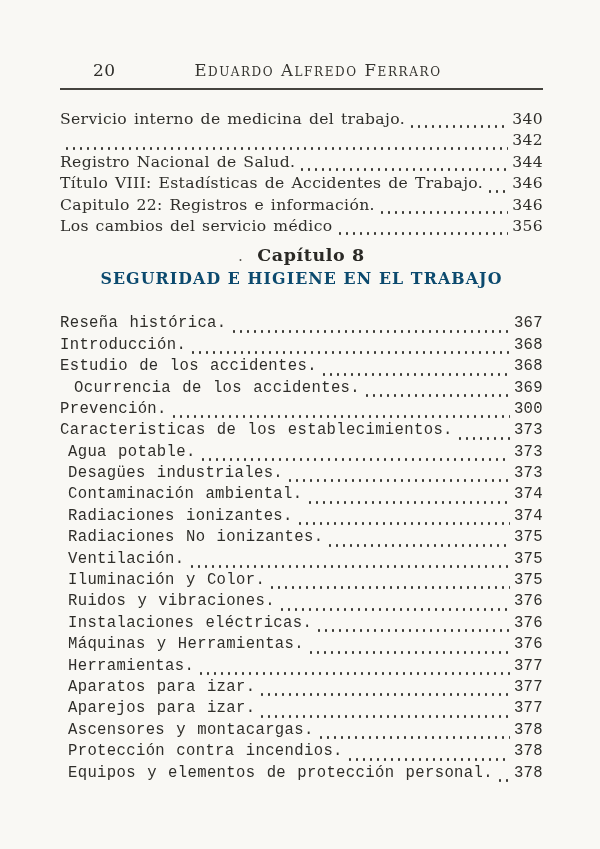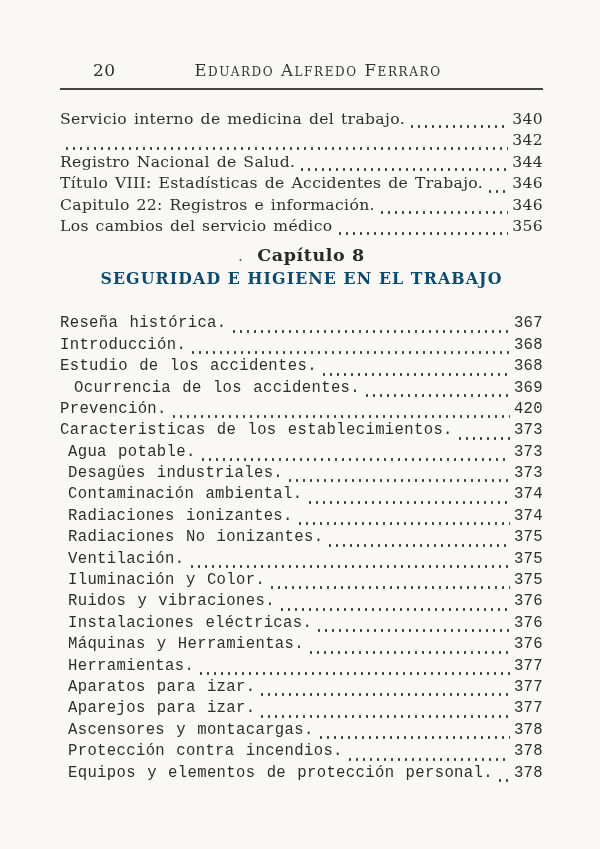--- a/index.html
+++ b/index.html
@@ -182,21 +182,21 @@
         <span class="toc-page">368</span>
       </div>
       <div class="toc-row indent2">
         <span class="toc-label">Ocurrencia de los accidentes.</span>
         <span class="toc-leader"></span>
         <span class="toc-page">369</span>
       </div>
       <div class="toc-row indent0">
         <span class="toc-label">Prevención.</span>
         <span class="toc-leader"></span>
-        <span class="toc-page">420</span>
+        <span class="toc-page">300</span>
       </div>
       <div class="toc-row indent0">
         <span class="toc-label">Caracteristicas de los establecimientos.</span>
         <span class="toc-leader"></span>
         <span class="toc-page">373</span>
       </div>
       <div class="toc-row indent1">
         <span class="toc-label">Agua potable.</span>
         <span class="toc-leader"></span>
         <span class="toc-page">373</span>

